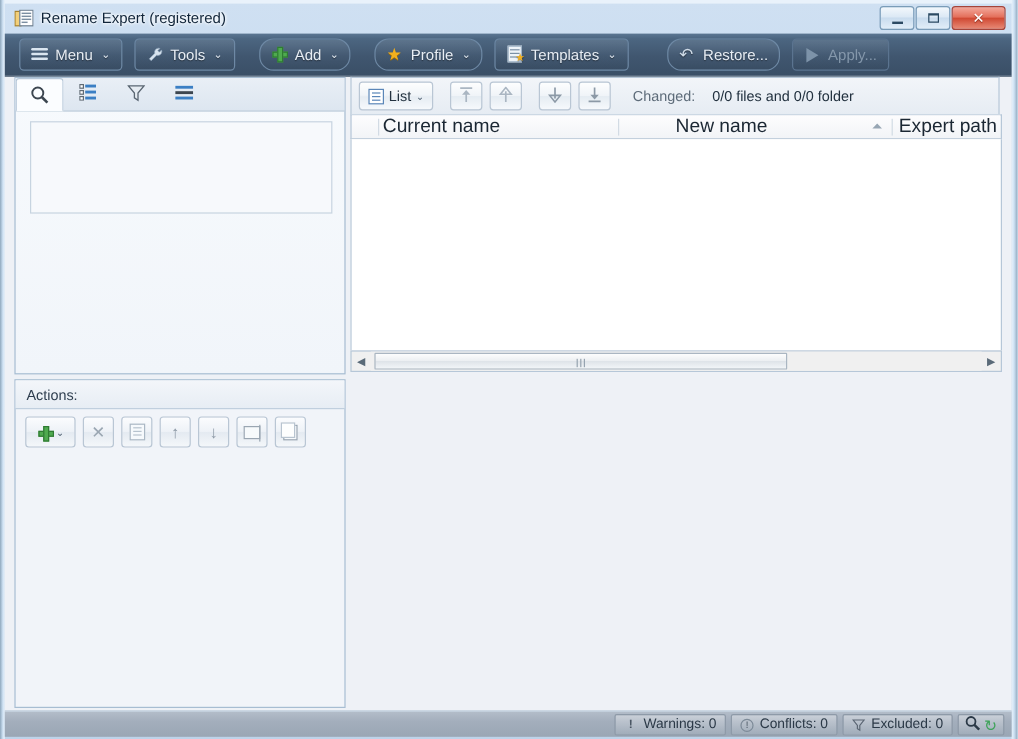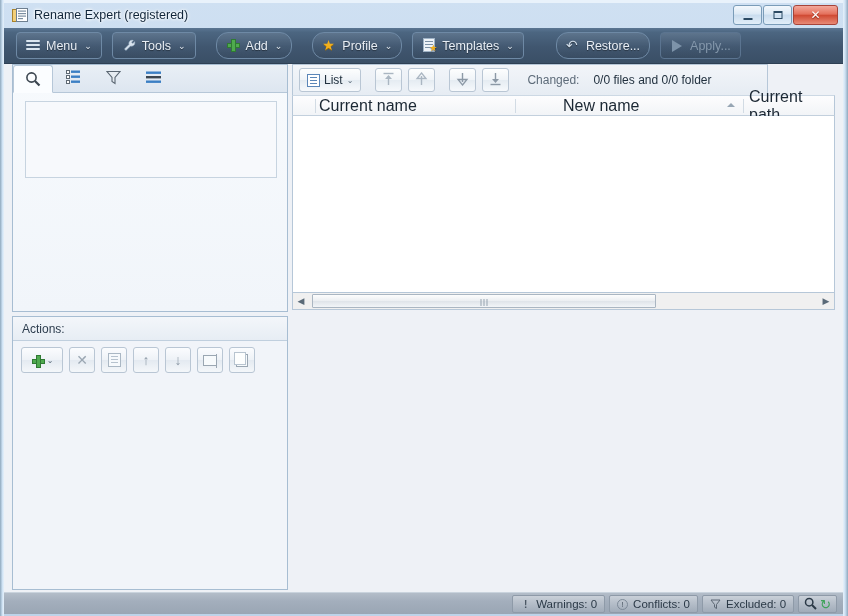--- a/index.html
+++ b/index.html
@@ -135,21 +135,21 @@
   .doc-g:after{content:"";position:absolute;left:2px;top:2px;width:7px;height:1px;background:#b6c2ce;
     box-shadow:0 3px 0 #b6c2ce,0 6px 0 #b6c2ce;}
   .ren-g{width:14px;height:11px;border:1px solid #9aa6b2;box-sizing:border-box;position:relative;background:#f7fafc;}
   .ren-g:after{content:"";position:absolute;right:-1px;top:-2px;width:1px;height:14px;background:#9aa6b2;}
   .cpy-g{width:12px;height:13px;border:1px solid #9aa6b2;background:#f7fafc;box-sizing:border-box;position:relative;}
   .cpy-g:before{content:"";position:absolute;left:-3px;top:-3px;width:12px;height:13px;
     border:1px solid #b8c4d0;background:#fdfefe;box-sizing:border-box;}
 
   
   .right-top{position:absolute;left:288px;top:0px;width:543px;height:248px;}
-  .rt-toolbar{position:absolute;left:0;top:0;width:476px;height:31px;
+  .rt-toolbar{position:absolute;left:0;top:0;width:541px;height:31px;
     background:linear-gradient(180deg,#f2f5f9 0%,#e6ecf3 100%);
     border:1px solid #b6c7d8;border-bottom:none;box-sizing:border-box;
     display:flex;align-items:center;padding-left:6px;gap:6px;}
   .rbtn{height:24px;box-sizing:border-box;border:1px solid #b9c6d4;border-radius:3px;
     background:linear-gradient(180deg,#fdfefe 0%,#f0f4f8 48%,#e5ecf2 52%,#f6f9fc 100%);
     display:flex;align-items:center;gap:4px;padding:0 7px;color:#22313f;font-size:12px;}
   .rbtn.sq{width:27px;padding:0;justify-content:center;}
   .rbtn.dis{color:#a0acb8;}
   .listico{width:13px;height:13px;border:1px solid #5a86b8;background:#fff;box-sizing:border-box;position:relative;}
   .listico:after{content:"";position:absolute;left:2px;top:2px;width:7px;height:1px;background:#5a86b8;
@@ -427,21 +427,21 @@
           <span class="changed-lbl">Changed:</span>
           <span class="changed-val">0/0 files and 0/0 folder</span>
         </div>
 
         <div class="hdr-row">
           <div class="hcell" style="left:26px;">Current name</div>
           <div class="hdiv" style="left:22px;"></div>
           <div class="hcell" style="left:226px;margin-left:44px;">New name</div>
           <div class="hdiv" style="left:222px;"></div>
           <div class="sortarrow" style="left:434px;"></div>
-          <div class="hcell" style="left:456px;">Current path</div>
+          <div class="hcell" style="left:456px;">Expert path</div>
           <div class="hdiv" style="left:450px;"></div>
         </div>
 
         <div class="grid-area"></div>
 
         <div class="hscroll">
           <div class="hs-left">◀</div>
           <div class="hs-track">
             <div class="hs-thumb">
               <span class="hs-grip">

